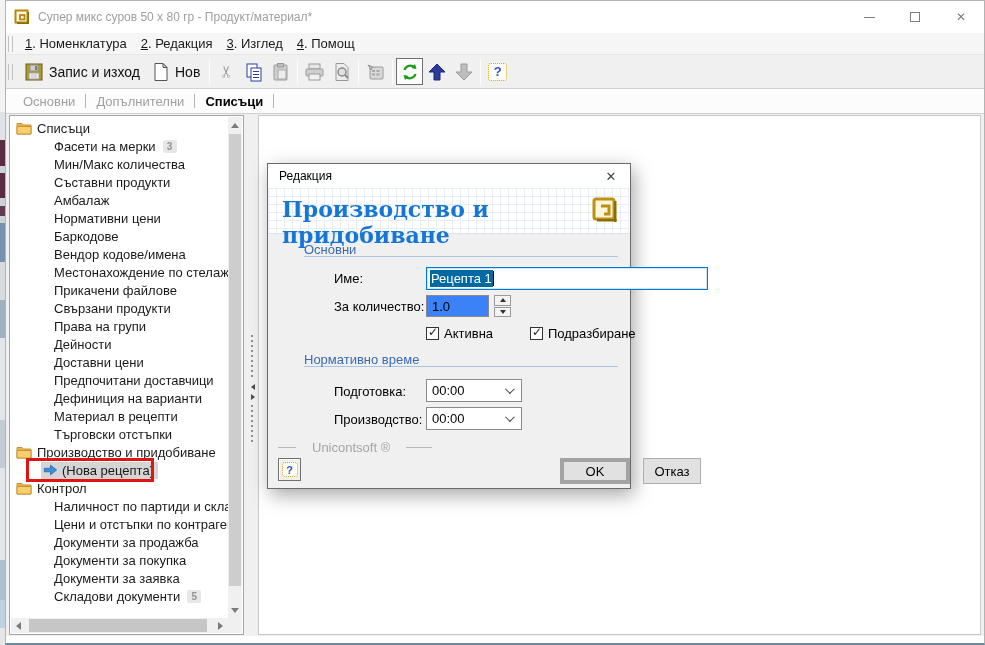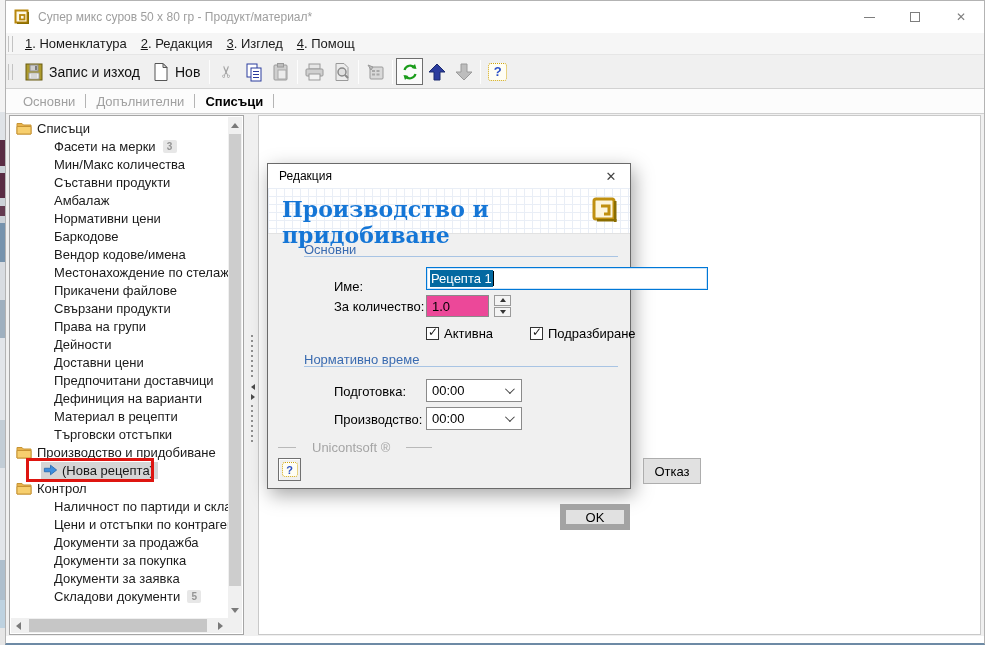--- a/index.html
+++ b/index.html
@@ -109,42 +109,42 @@
   .dlg-header-text { position:absolute; left:14px; top:8px; font-family:"DejaVu Serif","Liberation Serif",serif;
     font-weight:bold; font-size:22px; color:#1576d6; }
   .dlg-logo { position:absolute; right:12px; top:9px; width:26px; height:26px; }
   .dlg-section { position:absolute; left:36px; right:12px; border-bottom:1px solid #a8c4e4; }
   .dlg-section span { font-size:13px; color:#3a6bb0; }
   .dlg-label { position:absolute; left:66px; font-size:13px; color:#000; }
   .name-input { position:absolute; left:158px; top:103px; width:282px; height:23px; background:#fff;
     border:1px solid #0078d7; box-shadow:inset 0 0 0 1px #cfe4f7; display:flex; align-items:center; padding-left:3px; }
   .sel-text { background:#0369a1; color:#fff; font-size:13px; padding:1px 1px; }
   .caret { width:1px; height:15px; background:#000; }
-  .qty-input { position:absolute; left:158px; top:131px; width:63px; height:22px; background:#ec4899;
+  .qty-input { position:absolute; left:158px; top:131px; width:63px; height:22px; background:#3b82f6;
     border:1px solid #8a8a8a; font-size:13px; display:flex; align-items:center; padding-left:5px; color:#000; }
   .spinner { position:absolute; left:226px; top:131px; width:17px; height:22px; display:flex; flex-direction:column; gap:1px; }
   .spin-btn { flex:1; border:1px solid #9a9a9a; background:#f4f4f4; display:flex; align-items:center; justify-content:center; }
   .spin-up { width:0;height:0;border-left:3px solid transparent;border-right:3px solid transparent;border-bottom:4px solid #333; }
   .spin-dn { width:0;height:0;border-left:3px solid transparent;border-right:3px solid transparent;border-top:4px solid #333; }
   .checkbox-row { position:absolute; top:162px; display:flex; align-items:center; gap:5px; }
   .cbox { width:13px; height:13px; background:#fff; border:1px solid #333; position:relative; }
   .cbox .check { position:absolute; left:1px; top:-3px; font-size:12px; font-weight:bold; color:#1a1a1a; }
   .cb-label { font-size:13px; color:#000; }
   .combo { position:absolute; left:158px; width:96px; height:23px; background:#fff; border:1px solid #8a8a8a;
     display:flex; align-items:center; padding-left:5px; font-size:13px; color:#000; }
   .combo .chev { position:absolute; right:9px; top:7px; width:7px; height:7px;
     border-right:1.5px solid #444; border-bottom:1.5px solid #444; transform:rotate(45deg) translateY(-2px); }
   .brand-row { position:absolute; left:10px; top:276px; display:flex; align-items:center; gap:16px; }
   .brand-dash { height:1px; background:#b9b9b9; }
   .brand-text { font-size:13px; color:#a5a5a5; }
   .dlg-help-btn { position:absolute; left:10px; top:294px; width:23px; height:23px; background:#f0f0f0;
     border:1px solid #707070; box-shadow:inset 1px 1px 0 #fff; display:flex; align-items:center; justify-content:center; }
   .btn { position:absolute; top:294px; height:26px; background:#e1e1e1; border:1px solid #adadad;
     font-size:13px; color:#000; display:flex; align-items:center; justify-content:center; }
-  .btn-ok { left:292px; width:70px; border:6px solid #a3a3a3;margin-top:46px; }
+  .btn-ok { left:292px; width:70px; border:4px solid #a3a3a3; }
   .btn-cancel { left:375px; width:58px; }
 
   svg { display:block; }
 </style>
 </head>
 <body>
 
 <div class="left-sliver"></div>
 
 <div class="app-window">
@@ -467,21 +467,21 @@
           <rect x="22" y="4" width="2.5" height="21" fill="#8a6d00"></rect>
           <rect x="5" y="22" width="19.5" height="2.5" fill="#8a6d00"></rect>
         </svg>
       </span>
     </div>
 
     <div class="dlg-section" style="top:76px; height:17px;">
       <span>Основни</span>
     </div>
 
-    <span class="dlg-label" style="top:107px;margin-top:8px;">Име:</span>
+    <span class="dlg-label" style="top:107px;">Име:</span>
     <div class="name-input">
       <span class="sel-text">Рецепта 1</span>
       <span class="caret"></span>
     </div>
 
     <span class="dlg-label" style="top:135px;">За количество:</span>
     <div class="qty-input">
         <span>1.0</span>
       </div>
     <div class="spinner">

